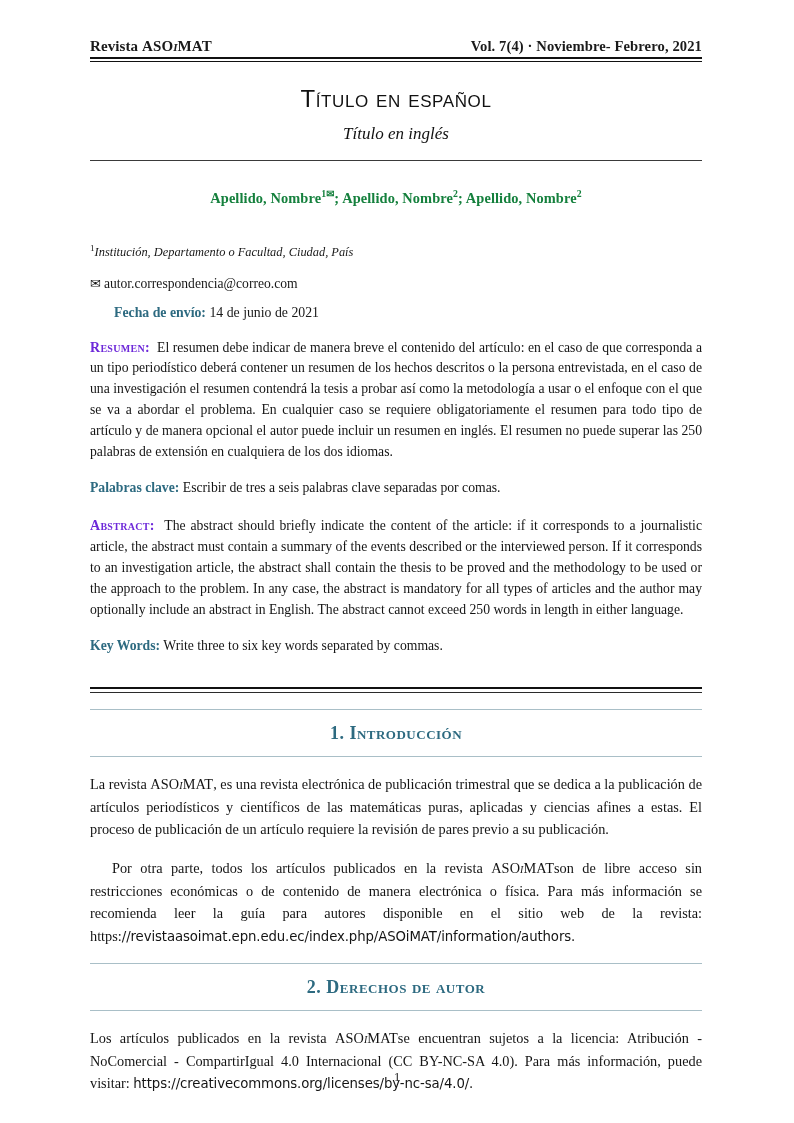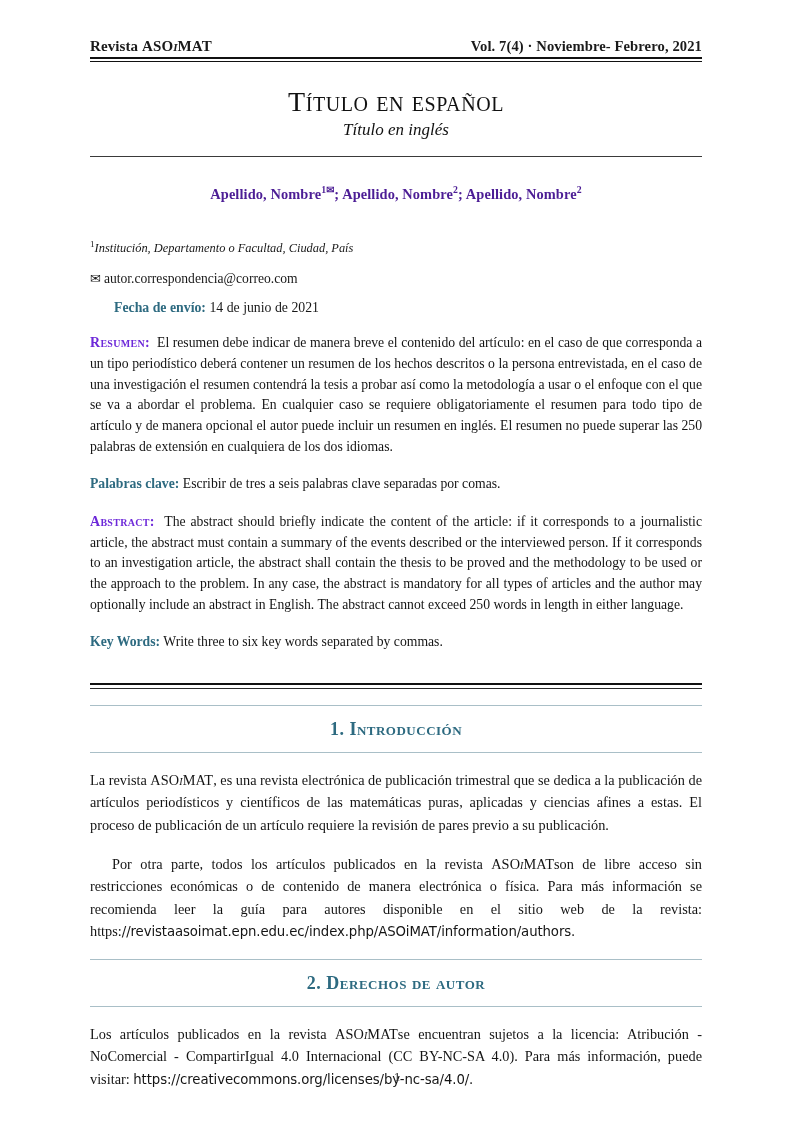--- a/index.html
+++ b/index.html
@@ -50,46 +50,46 @@
     margin: 0;
   }
   .rule-thin-dark {
     border-top: 1.1px solid #2b2b2b;
     height: 0;
   }
 
   
   .title-block { text-align: center; }
   .doc-title {
-    font-family: Liberation Serif, serif;
+    font-family: Liberation Sans, sans-serif;
     font-variant: small-caps;
-    font-size: 28px;
+    font-size: 24px;
     letter-spacing: 0.6px;
     margin: 24px 0 0 0;
     line-height: 1.12;
     color: #111;
     font-weight: normal;
   }
   .doc-subtitle {
     font-style: italic;
     font-size: 17px;
-    margin: 3px 0 0 0;
+    margin: 12px 0 0 0;
     color: #111;
     font-weight: normal;
   }
   .title-rule {
     margin-top: 16px;
     border-top: 1.4px solid #3a3a3a;
     height: 0;
   }
 
   
   .authors {
     text-align: center;
-    color: #4c1d95;
+    color: #15803d;
     font-weight: bold;
     font-size: 14.4px;
     margin-top: 27px;
     letter-spacing: 0.1px;
   }
   .authors sup { font-size: 0.68em; vertical-align: super; font-weight: bold; }
   .env-sup {
     font-size: 0.72em;
     vertical-align: super;
     letter-spacing: 0;

